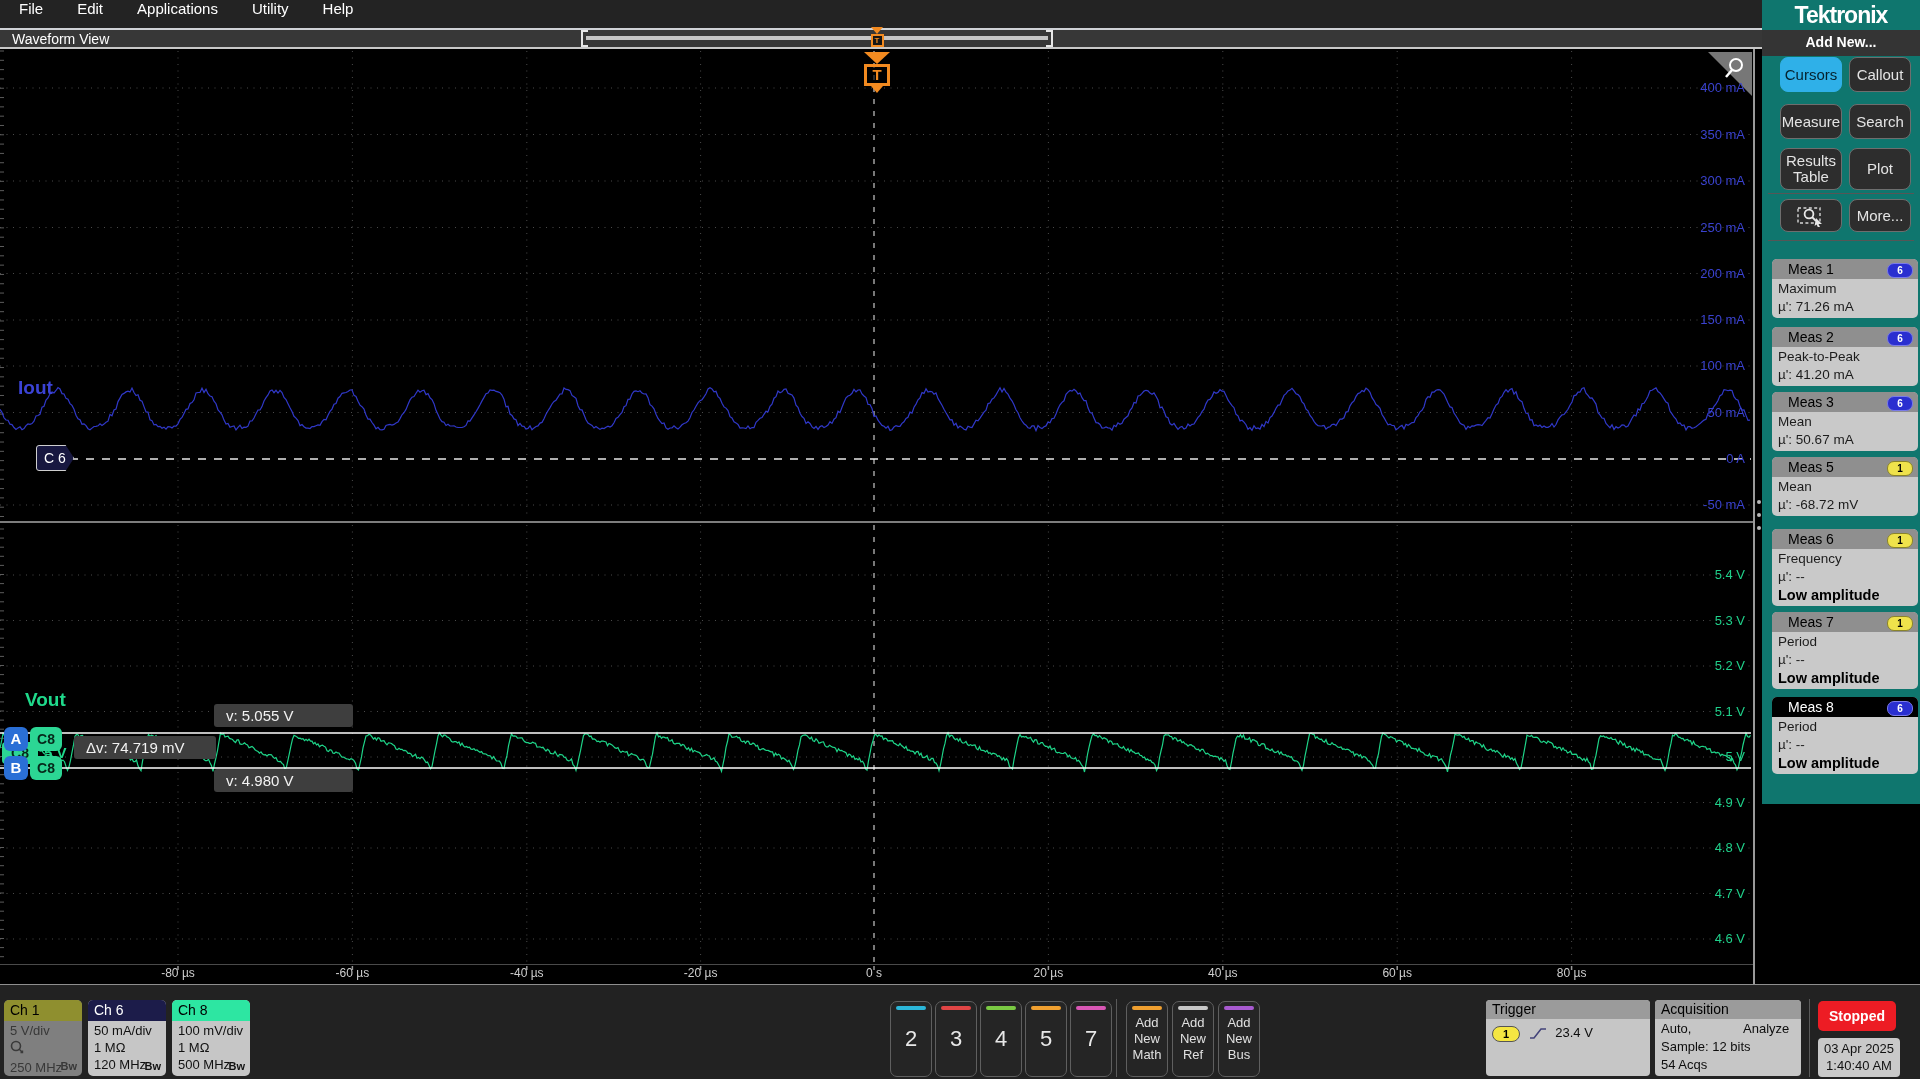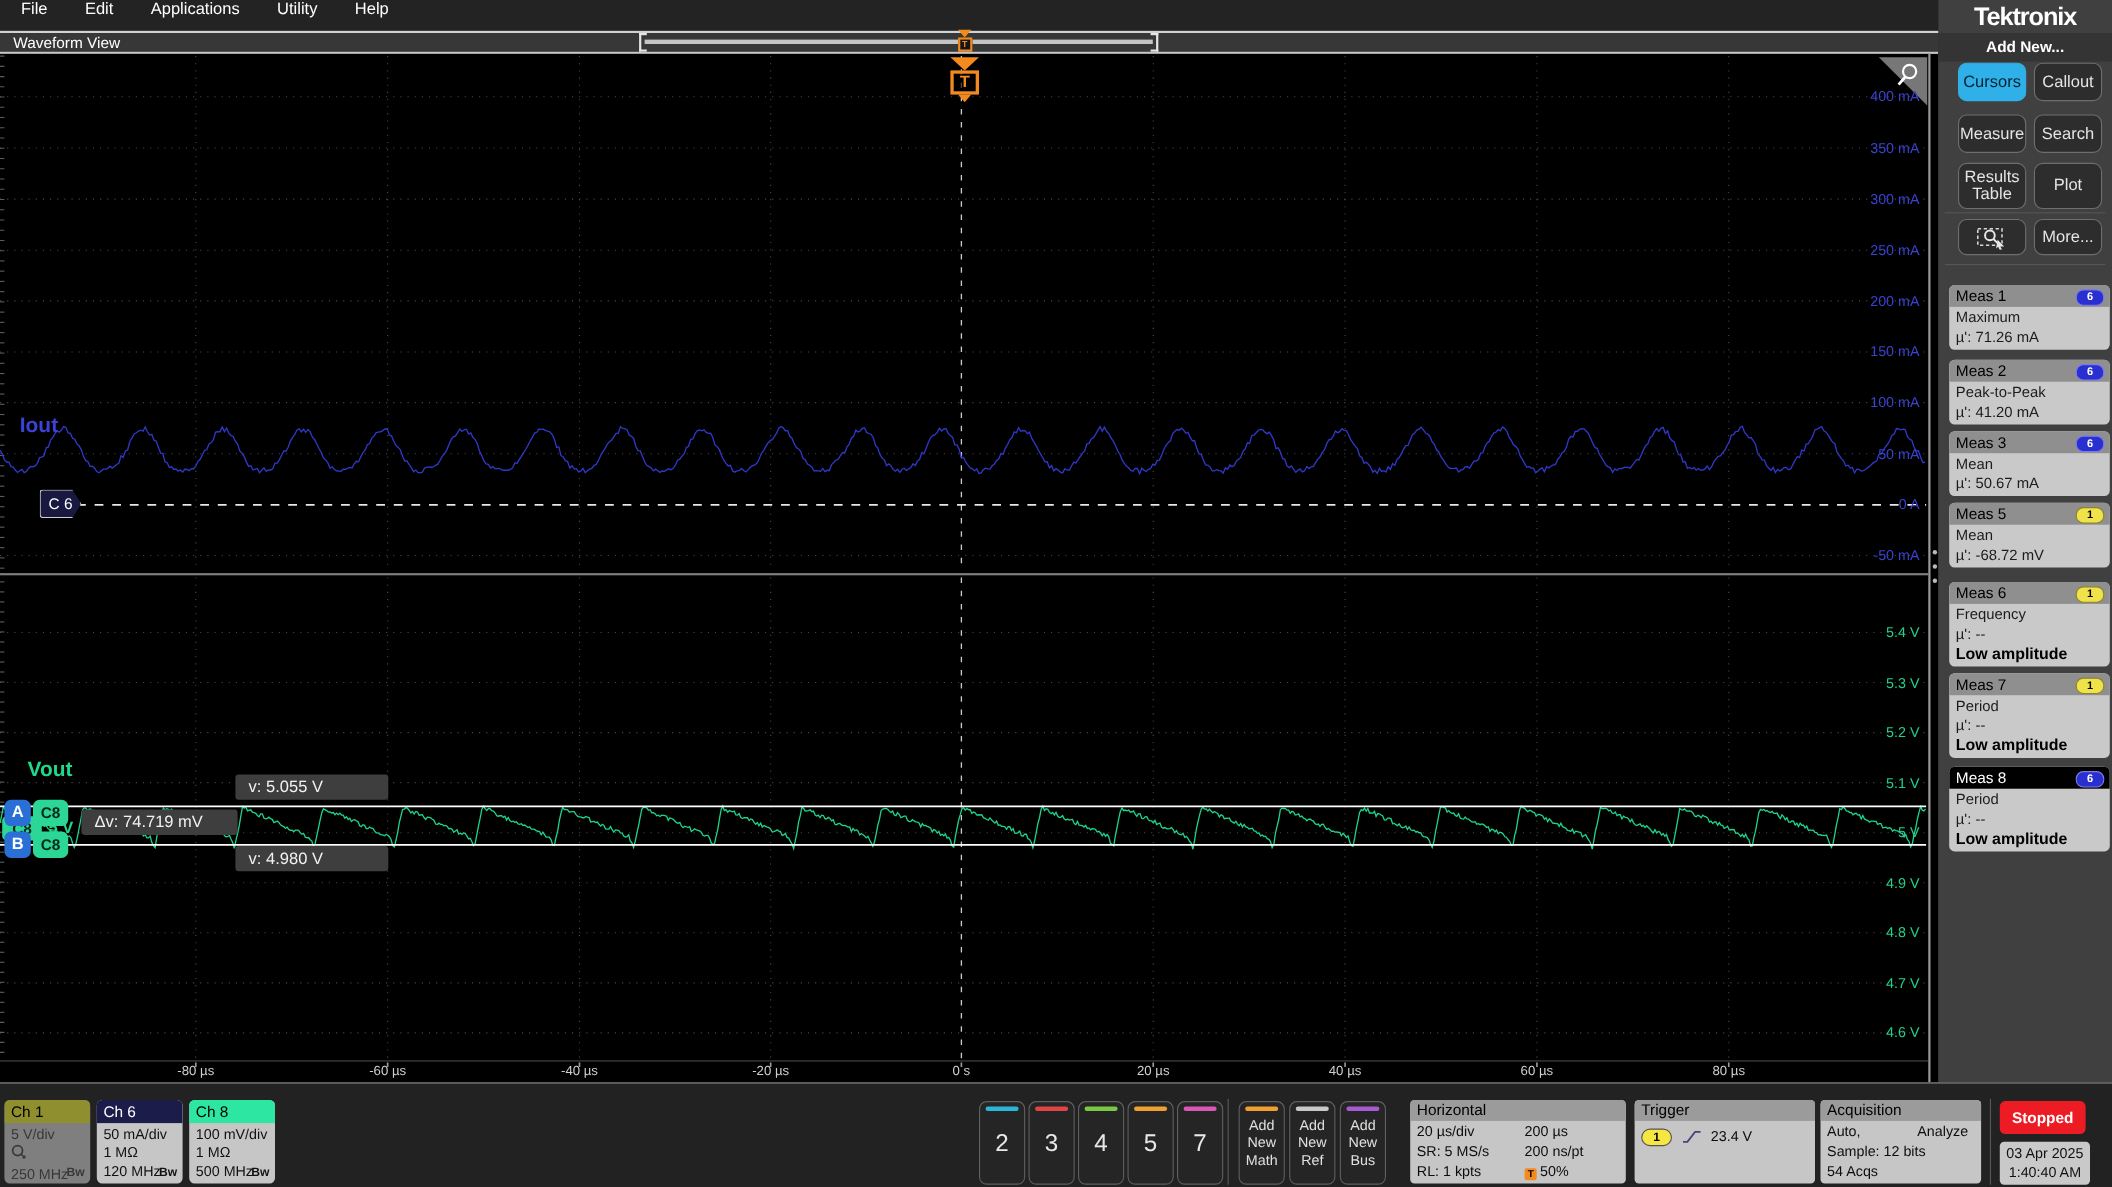--- a/index.html
+++ b/index.html
@@ -56,29 +56,29 @@
   .cur-src{position:absolute;width:32px;height:24px;border-radius:6px;background:#2cd694;color:#06281a;font-weight:bold;font-size:14px;text-align:center;line-height:24px;}
   #c8-handle{left:2px;top:693px;width:36px;height:22px;background:#2cd694;border-radius:4px;color:#06281a;font-weight:bold;font-size:14px;text-align:center;line-height:22px;}
   #c8-level{left:44px;top:695px;color:#1fd98b;font-size:15px;font-weight:bold;}
   .tooltip{position:absolute;background:#3e3e3e;border-radius:3px;color:#f2f2f2;font-size:15px;padding:3px 12px;white-space:nowrap;}
 
   
   #grip{left:1755px;top:500px;width:8px;height:30px;display:flex;flex-direction:column;justify-content:space-between;align-items:center;}
   #grip i{width:4px;height:4px;border-radius:50%;background:#b8b8b8;}
 
   
-  #rightpanel{left:1762px;top:0;width:158px;height:984px;background:#404040;}
+  #rightpanel{left:1762px;top:0;width:158px;height:804px;background:#0f766e;}
   #tek-logo{position:absolute;left:0;top:2px;width:158px;text-align:center;color:#fff;font-size:23px;font-weight:bold;letter-spacing:-1px;}
   #addnew-band{position:absolute;left:0;top:30px;width:158px;height:26px;background:#343434;color:#fff;font-size:14px;font-weight:bold;text-align:center;line-height:24px;}
   .rp-btn{position:absolute;background:#2d2d2d;border:1px solid #6e6e6e;border-radius:8px;color:#e4e4e4;font-size:15px;display:flex;align-items:center;justify-content:center;text-align:center;line-height:1.05;}
   .rp-btn.active{background:#2fb0e8;color:#05222e;border-color:#2fb0e8;}
   .rp-div{position:absolute;left:6px;width:146px;height:1px;background:#565656;}
 
   .meas-card{position:absolute;left:10px;width:146px;border-radius:5px;overflow:hidden;background:#c9c9c9;}
-  .meas-head{height:20px;background:#8f8f8f;color:#000;font-size:14px;line-height:20px;padding:0 6px;position:relative;}
+  .meas-head{height:20px;background:#8f8f8f;color:#000;font-size:14px;line-height:20px;padding:0 16px;position:relative;}
   .meas-card.sel .meas-head{background:#000;color:#fff;}
   .meas-badge{position:absolute;right:5px;top:4px;width:24px;height:13px;border-radius:7px;font-size:10px;font-weight:bold;text-align:center;line-height:13px;}
   .meas-badge.blue{background:#2a2fd0;color:#fff;border:1px solid #7a7ae8;}
   .meas-badge.yellow{background:#efe24b;color:#000;border:1px solid #8a842a;}
   .meas-body{padding:1px 6px 2px;color:#1c1c1c;font-size:13.5px;line-height:18px;}
   .meas-note{font-weight:bold;color:#000;font-size:14.5px;}
 
   
   #bottombar{left:0;top:984px;width:1920px;height:95px;background:#222;border-top:1px solid #8f8f8f;}
   .ch-badge{position:absolute;top:15px;width:78px;height:76px;border-radius:5px;overflow:hidden;background:#c6c6c6;}
@@ -491,31 +491,20 @@
   <div class="add-btn" style="left:1126px;"><i class="stripe" style="background: rgb(240, 160, 48);"></i><span>Add
 New
 Math</span></div>
   <div class="add-btn" style="left:1172px;"><i class="stripe" style="background: rgb(200, 200, 200);"></i><span>Add
 New
 Ref</span></div>
   <div class="add-btn" style="left:1218px;"><i class="stripe" style="background: rgb(168, 90, 208);"></i><span>Add
 New
 Bus</span></div>
 
-  <div class="bb-panel" style="left:1282px;width:196px;">
-    <div class="bb-head">Horizontal</div>
-    <div class="bb-row" style="top:21px;">20 µs/div</div>
-    <div class="bb-row r" style="top:21px;left:104px;">200 µs</div>
-    <div class="bb-row" style="top:39px;">SR: 5 MS/s</div>
-    <div class="bb-row r" style="top:39px;left:104px;">200 ns/pt</div>
-    <div class="bb-row" style="top:57px;">RL: 1 kpts</div>
-    <div class="bb-row r" style="top:57px;left:104px;">
-      <span class="tpos-icon">T</span><span>50%</span>
-    </div>
-  </div>
 
   <div class="bb-panel" style="left:1486px;width:164px;">
     <div class="bb-head">Trigger</div>
     <div class="bb-row" style="top:25px;">
       <span class="trig-pill">1</span>
       <svg width="20" height="15" viewBox="0 0 20 15" style="vertical-align:middle;margin:0 4px;">
         <polyline points="2,12 6,12 13,3 18,3" fill="none" stroke="#44447a" stroke-width="1.6"></polyline>
       </svg>
       <span>23.4 V</span>
     </div>

